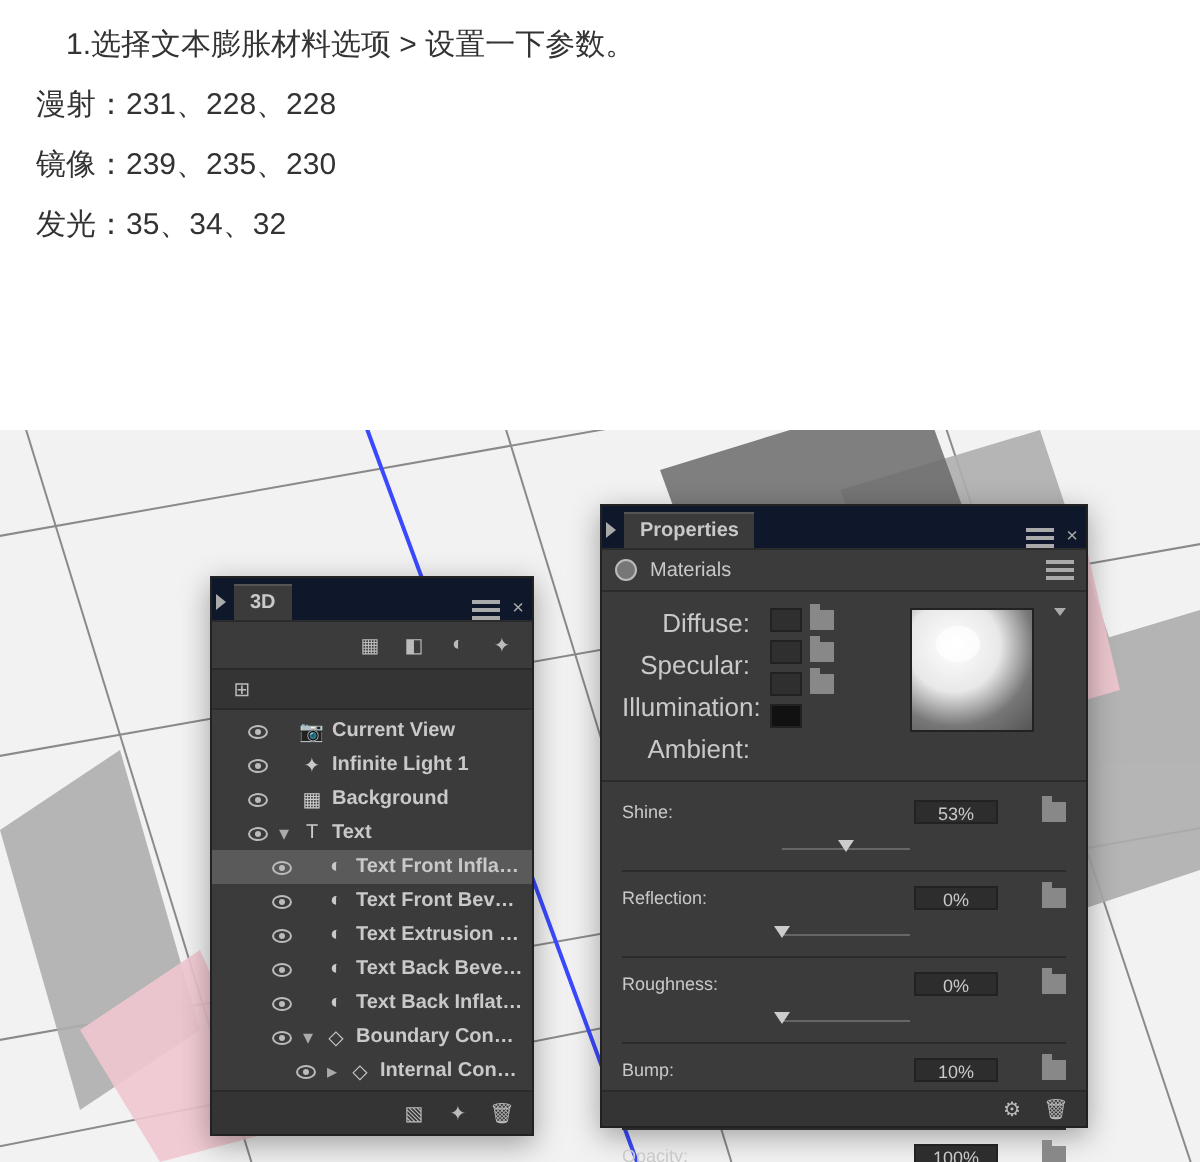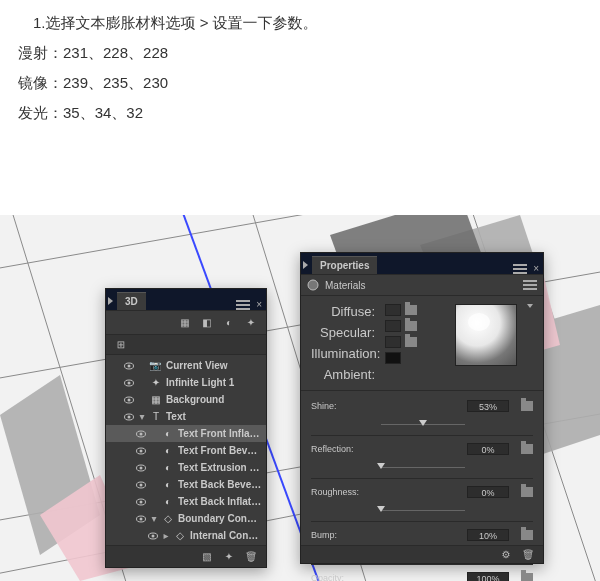--- a/index.html
+++ b/index.html
@@ -84,21 +84,21 @@
   .minisel { width:0;height:0;border-left:3px solid transparent;border-right:3px solid transparent;border-top:4px solid #aaa; cursor:pointer;}
   .preview {
     width:62px; height:62px; margin-left:auto; background: radial-gradient(circle at 35% 30%, #fff, #e8e8e8 40%, #777 70%, #555 100%);
     border:1px solid #222; position:relative;
   }
   .preview::after {
     content:""; position:absolute; left:12px; top:8px; width:22px;height:18px; border-radius:50%;
     background: rgba(255,255,255,.7);
   }
   .sliderBlock { padding:2px 10px 0; }
-  .srow { display:flex; align-items:center; height:18px; gap:12px; }
+  .srow { display:flex; align-items:center; height:18px; gap:22px; }
   .slabel { width:58px; text-align:left; font-size:9px; }
   .sval { width:42px; text-align:center; background:#2d2d2d; border:1px solid #222; height:12px; font-size:9px; line-height:12px; }
   .slider {
     flex:1; height:14px; position:relative;
   }
   .slider .track { position:absolute; left:0; right:0; top:7px; height:1px; background:#666; }
   .slider .thumb { position:absolute; top:3px; width:0;height:0;border-left:4px solid transparent;border-right:4px solid transparent;border-top:6px solid #ccc; }
   .folder { width:12px;height:10px; background:#888; position:relative; cursor:pointer;}
   .folder::before{content:"";position:absolute;top:-3px;left:0;width:5px;height:3px;background:#888;}
   .sep { height:1px; background:#2a2a2a; margin:2px 0 4px; }

